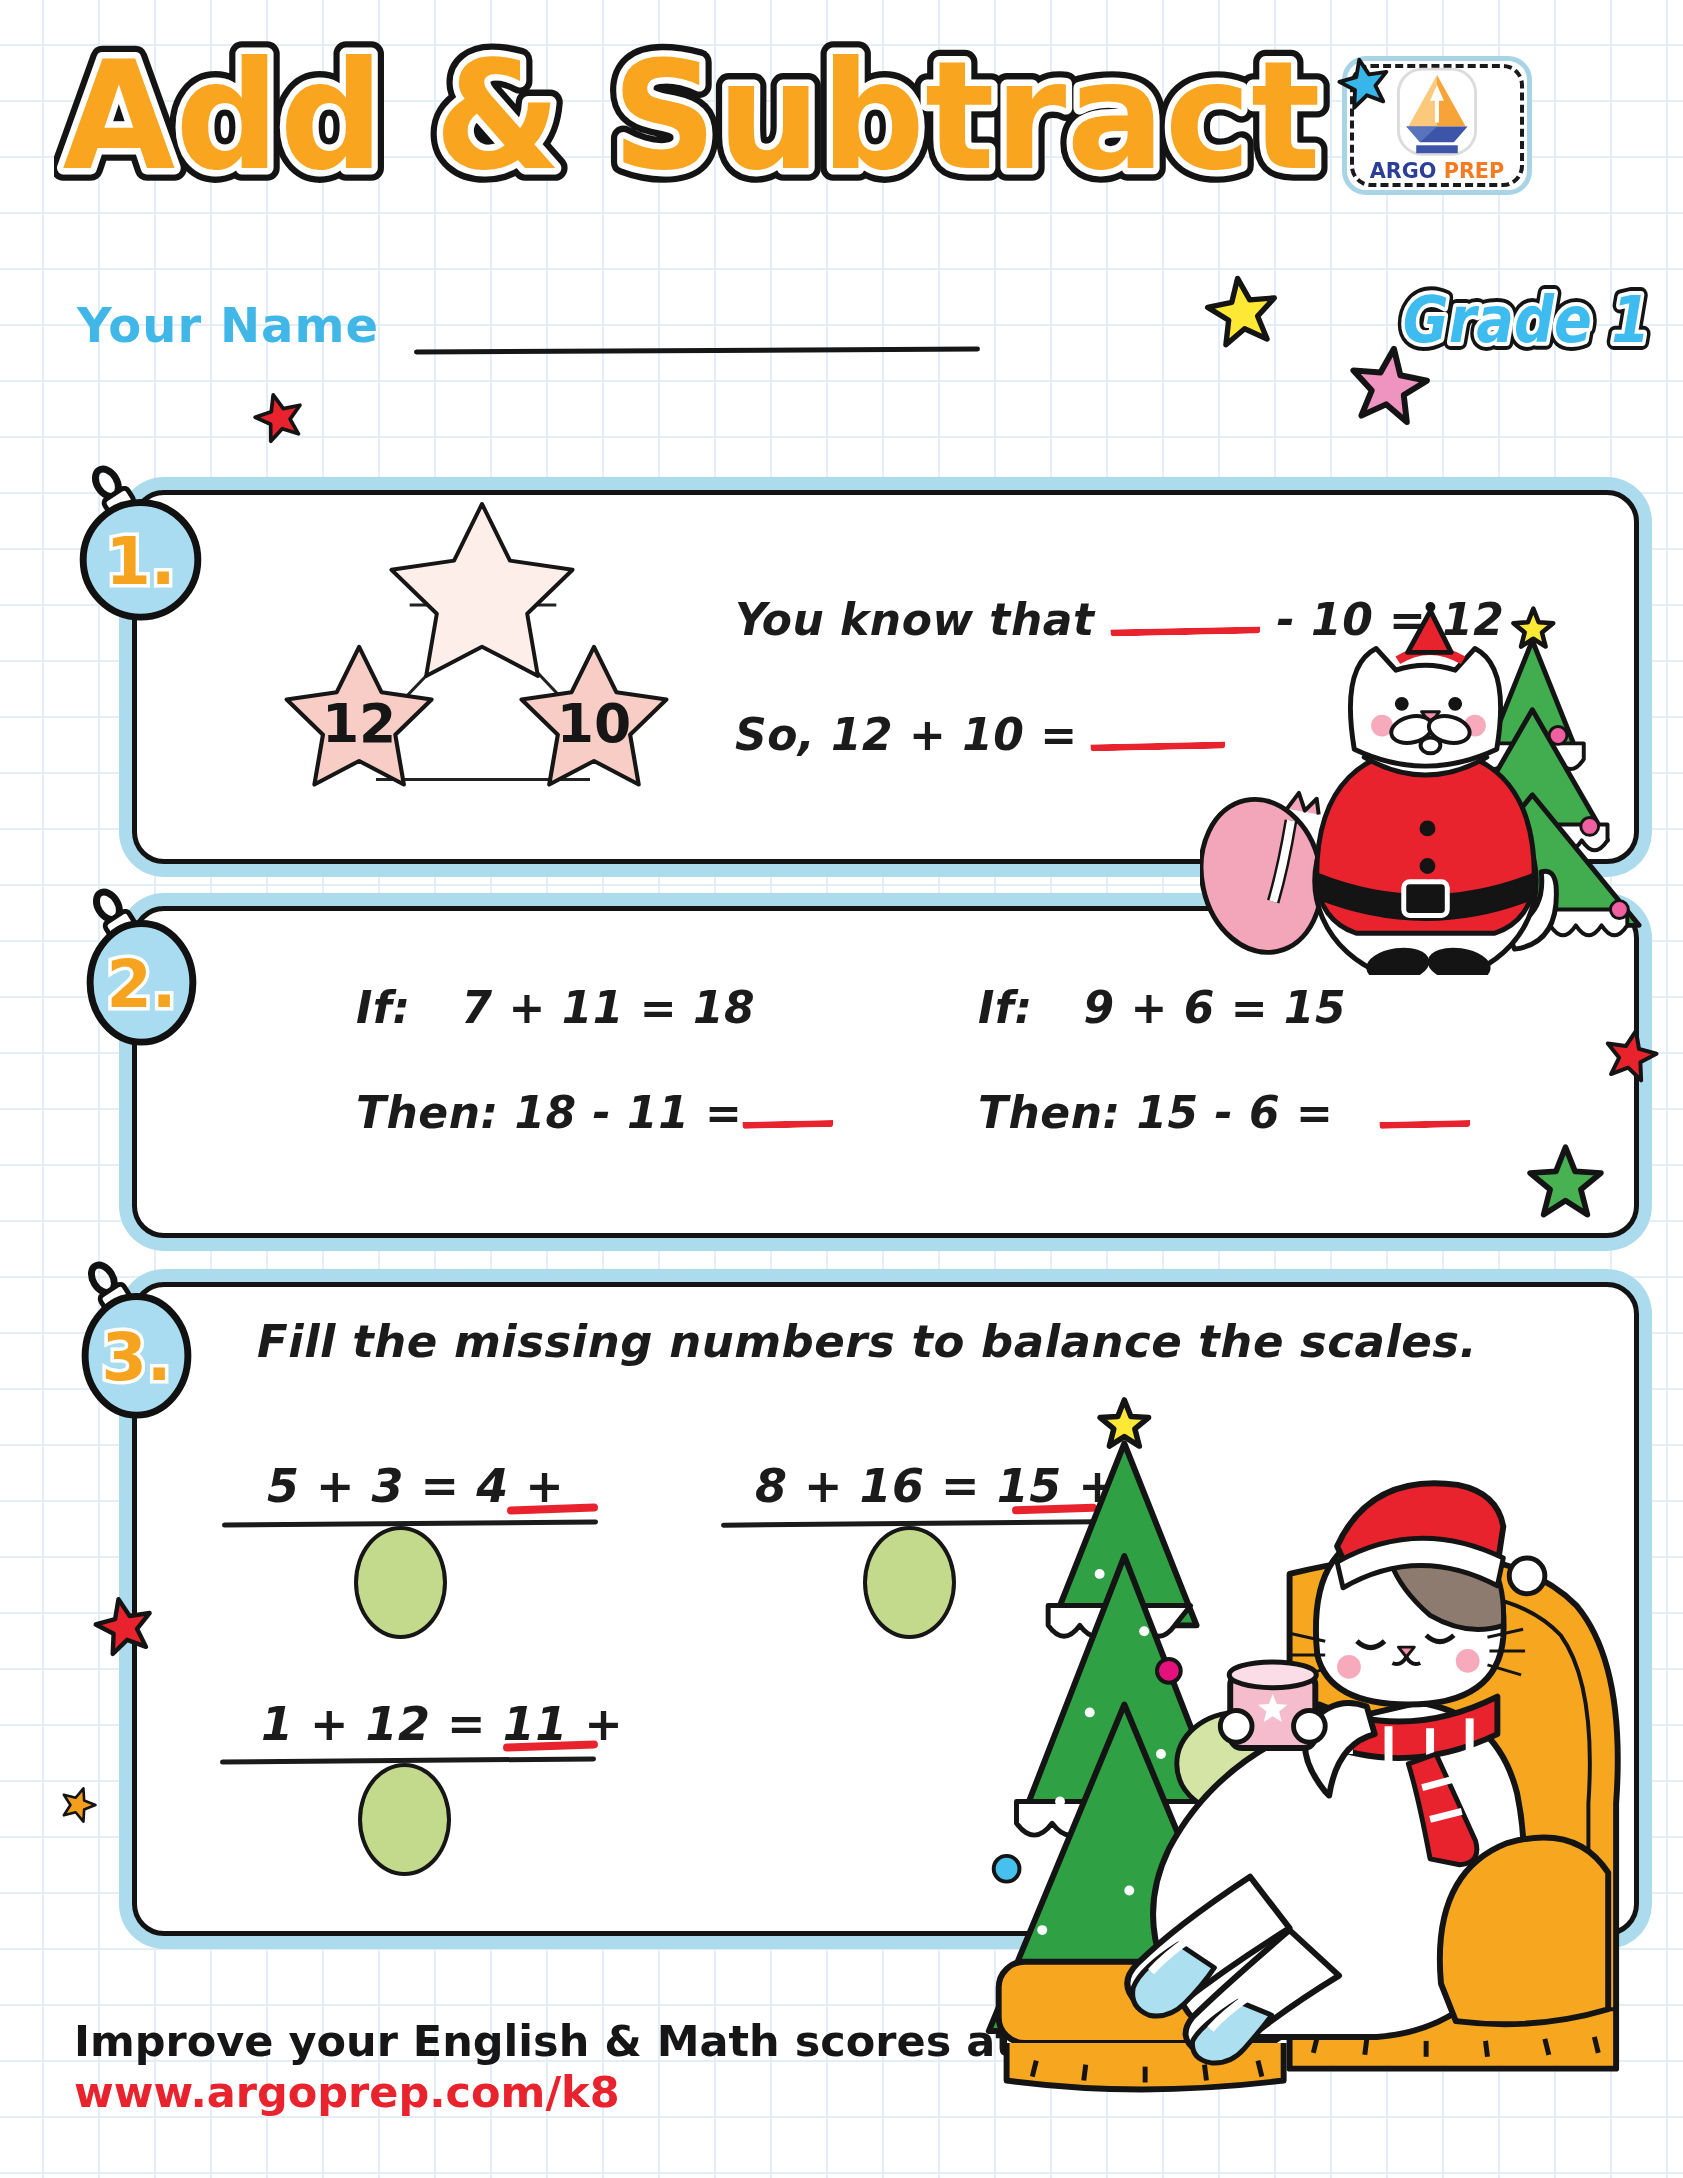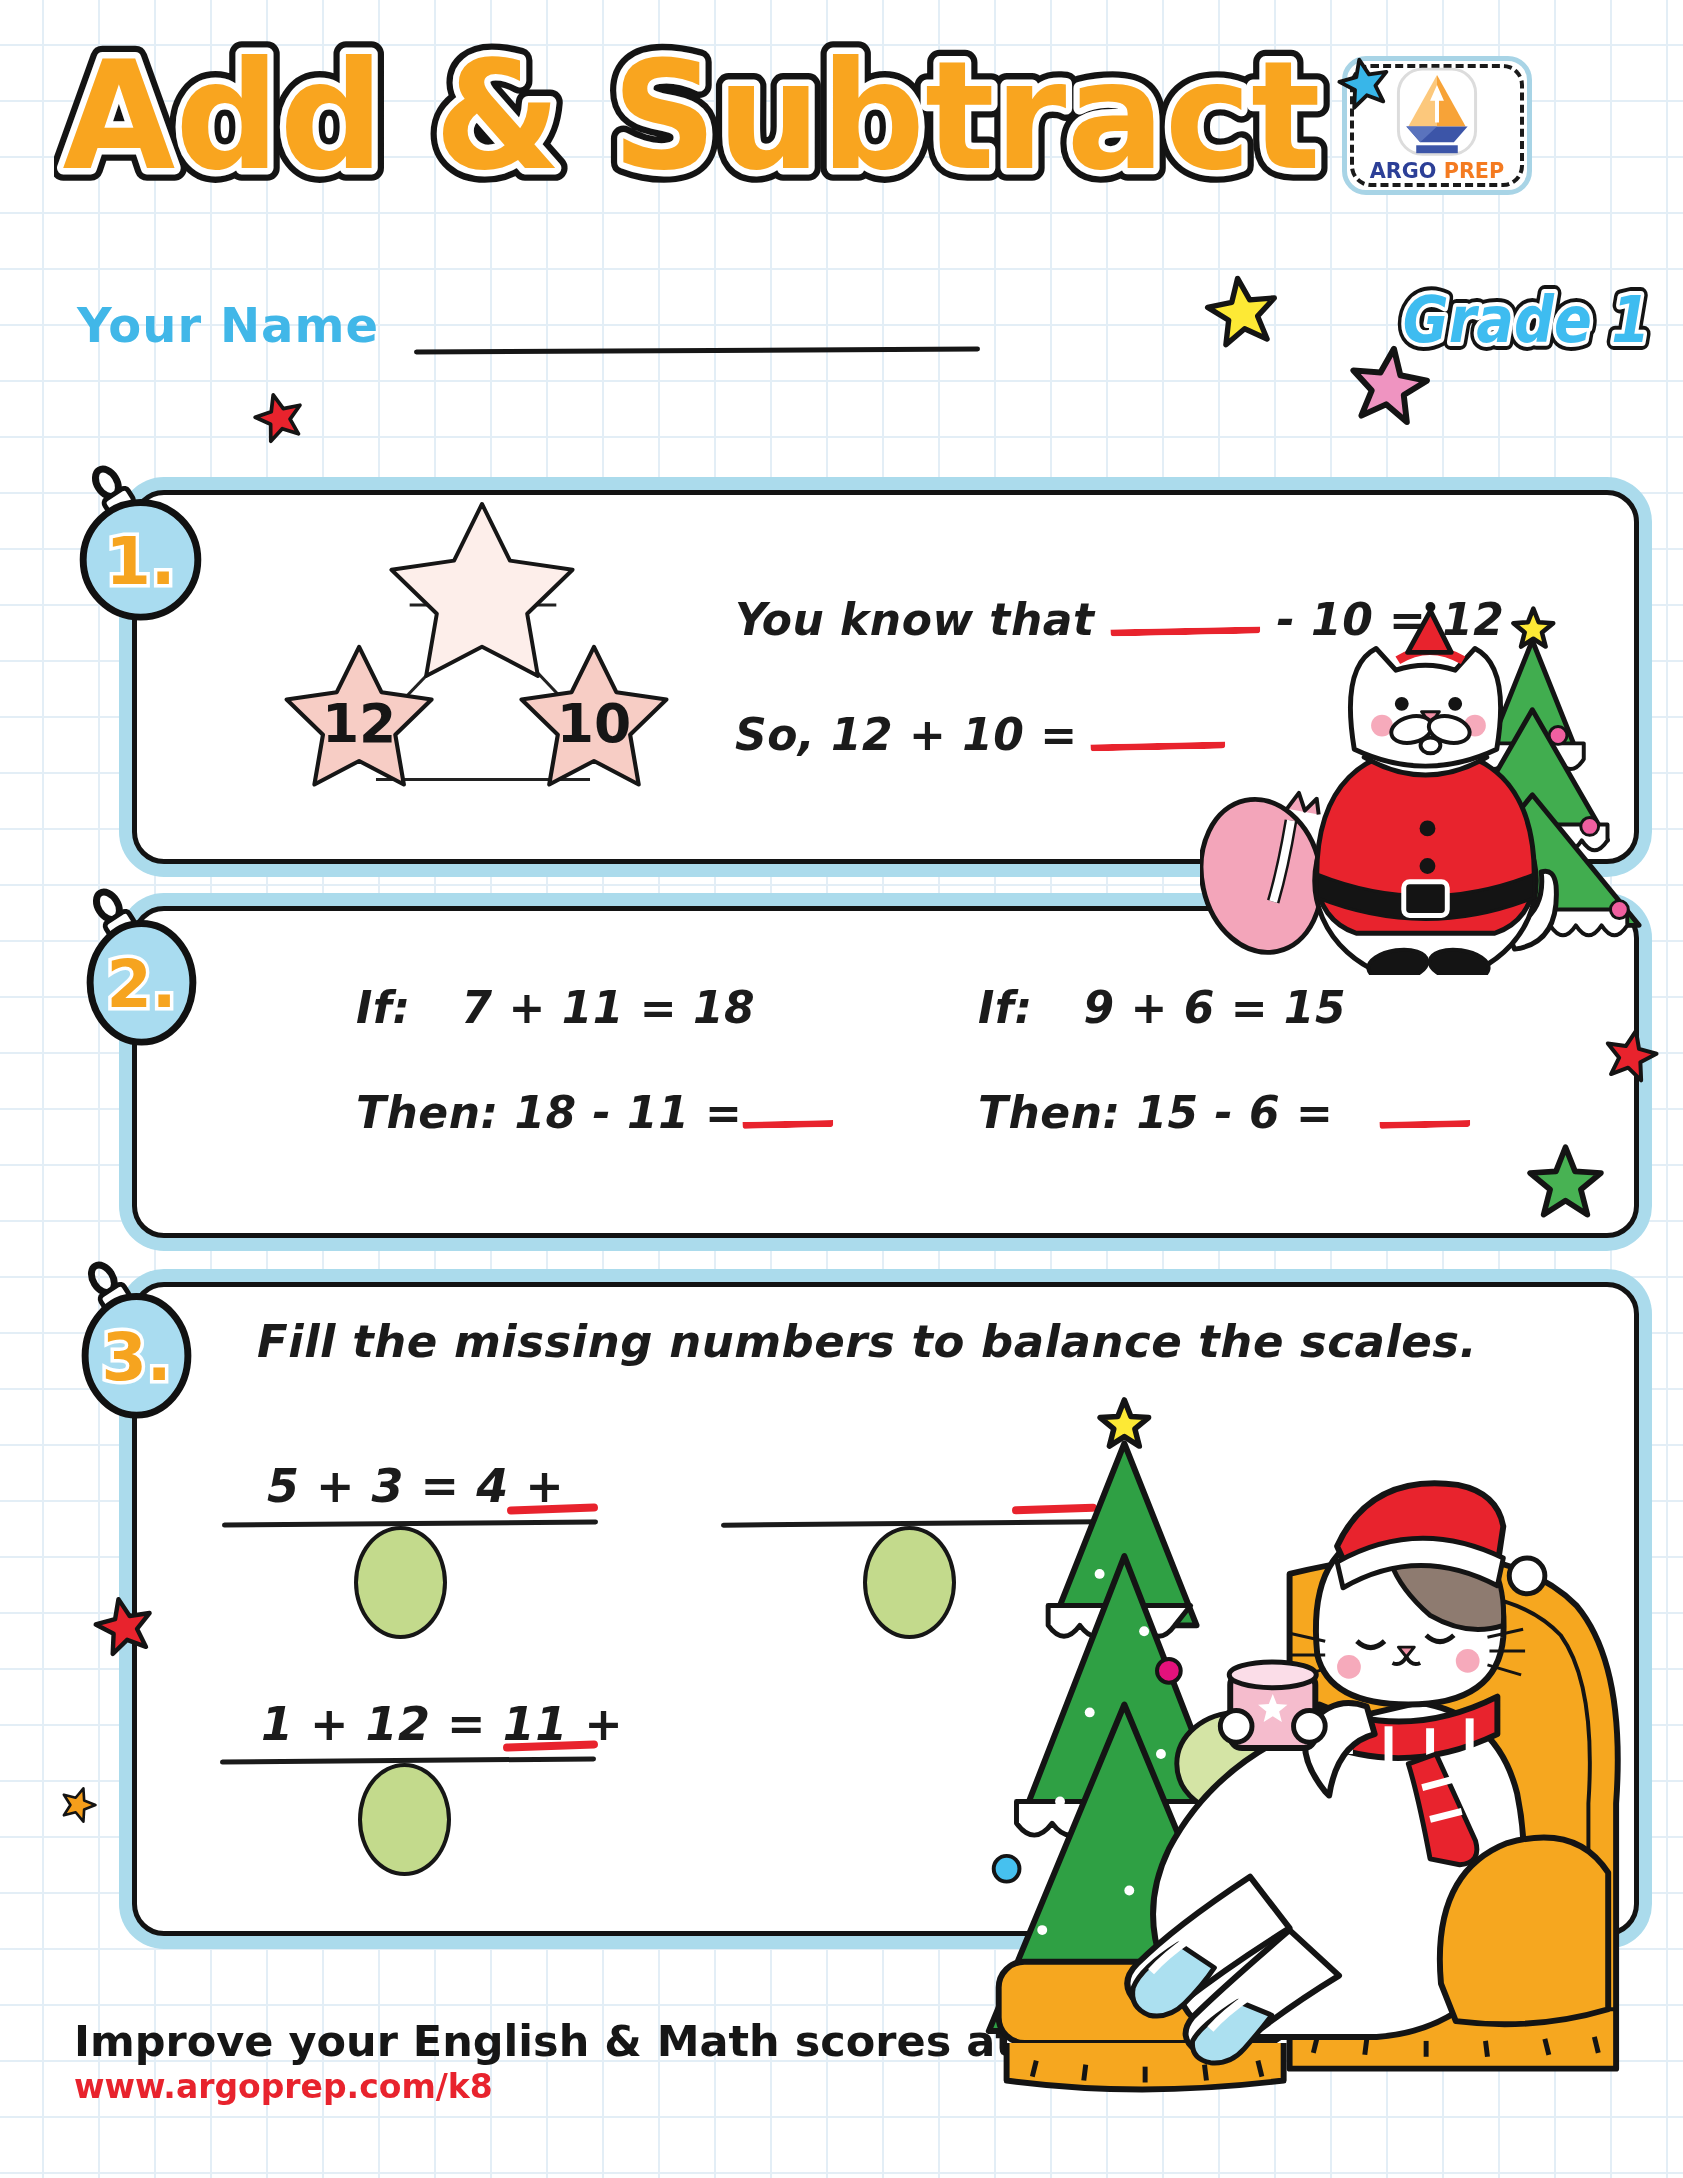--- a/index.html
+++ b/index.html
@@ -12,21 +12,21 @@
   .flexrow{display:flex;align-items:baseline;}
   .blank{display:inline-block;border-bottom:7px solid #e8232d;height:34px;border-radius:4px;transform:rotate(-1.2deg);}
   .smear{position:absolute;height:8px;background:#e8232d;border-radius:4px;transform:rotate(-2deg);z-index:4;}
   .seesaw-line{position:absolute;height:5px;background:#1b1b1b;border-radius:3px;z-index:3;}
   .fulcrum{position:absolute;background:#c3da8c;border:4px solid #161616;border-radius:50%;z-index:3;}
   .card{position:absolute;left:132px;width:1497px;background:#ffffff;border:5px solid #131313;
     border-radius:32px;box-shadow:0 0 0 13px #abdbec;z-index:1;}
   .name-label{color:#41b7e8;font-size:48px;font-weight:bold;letter-spacing:1px;}
   .name-line{position:absolute;height:5px;background:#161616;border-radius:3px;transform:rotate(-.3deg);}
   .footer1{color:#161616;font-size:43px;font-weight:bold;}
-  .footer2{color:#e8232d;font-size:33px;font-weight:bold;}
+  .footer2{color:#e8232d;font-size:43px;font-weight:bold;}
   .star-svg path{stroke:#141414;stroke-width:7;stroke-linejoin:round;}
   .title-outline{fill:#141414;stroke:#141414;stroke-width:26;stroke-linejoin:round;paint-order:stroke;}
   .title-white{fill:#ffffff;stroke:#ffffff;stroke-width:13;stroke-linejoin:round;paint-order:stroke;}
   .title-fill{fill:#f9a51f;}
   .grade-outline{fill:#141414;stroke:#141414;stroke-width:16;stroke-linejoin:round;paint-order:stroke;}
   .grade-white{fill:#fff;stroke:#fff;stroke-width:8;stroke-linejoin:round;paint-order:stroke;}
   .grade-fill{fill:#3ebcf0;}
   .badge-num{fill:#f6a41f;stroke:#ffffff;stroke-width:7;paint-order:stroke;font-weight:bold;font-size:66px;
     font-family:"DejaVu Sans",sans-serif;}
   .logo-box{position:absolute;left:1342px;top:56px;width:190px;height:139px;background:#fff;
@@ -221,20 +221,21 @@
     <text class="badge-num" x="70" y="124" text-anchor="middle">3.</text>
   </svg>
 
   <div class="abs z4 wtext" style="left:257px;top:1315px;font-size:45px;">Fill the missing numbers to balance the scales.</div>
 
   <div class="abs z4 wtext" style="left:267px;top:1459px;font-size:46px;">5 + 3 = 4 +</div>
   <div class="smear" style="left:507px;top:1505px;width:91px;"></div>
   <div class="seesaw-line" style="left:222px;top:1521px;width:376px;transform:rotate(-.5deg);"></div>
   <div class="fulcrum" style="left:354px;top:1526px;width:85px;height:105px;"></div>
 
+  <div class="abs z4 wtext" style="left:755px;top:1459px;font-size:46px;">8 + 16 = 15 +</div>
   <div class="smear" style="left:1012px;top:1505px;width:85px;"></div>
   <div class="seesaw-line" style="left:721px;top:1521px;width:378px;transform:rotate(-.5deg);"></div>
   <div class="fulcrum" style="left:863px;top:1526px;width:85px;height:105px;"></div>
 
   <div class="abs z4 wtext" style="left:261px;top:1697px;font-size:46px;">1 + 12 = 11 +</div>
   <div class="smear" style="left:503px;top:1742px;width:95px;"></div>
   <div class="seesaw-line" style="left:220px;top:1758px;width:376px;transform:rotate(-.5deg);"></div>
   <div class="fulcrum" style="left:358px;top:1763px;width:85px;height:105px;"></div>
 
   <svg class="abs star-svg z6" style="left:93px;top:1596px;transform:rotate(-12deg);" width="63" height="63" viewBox="0 0 100 100">

